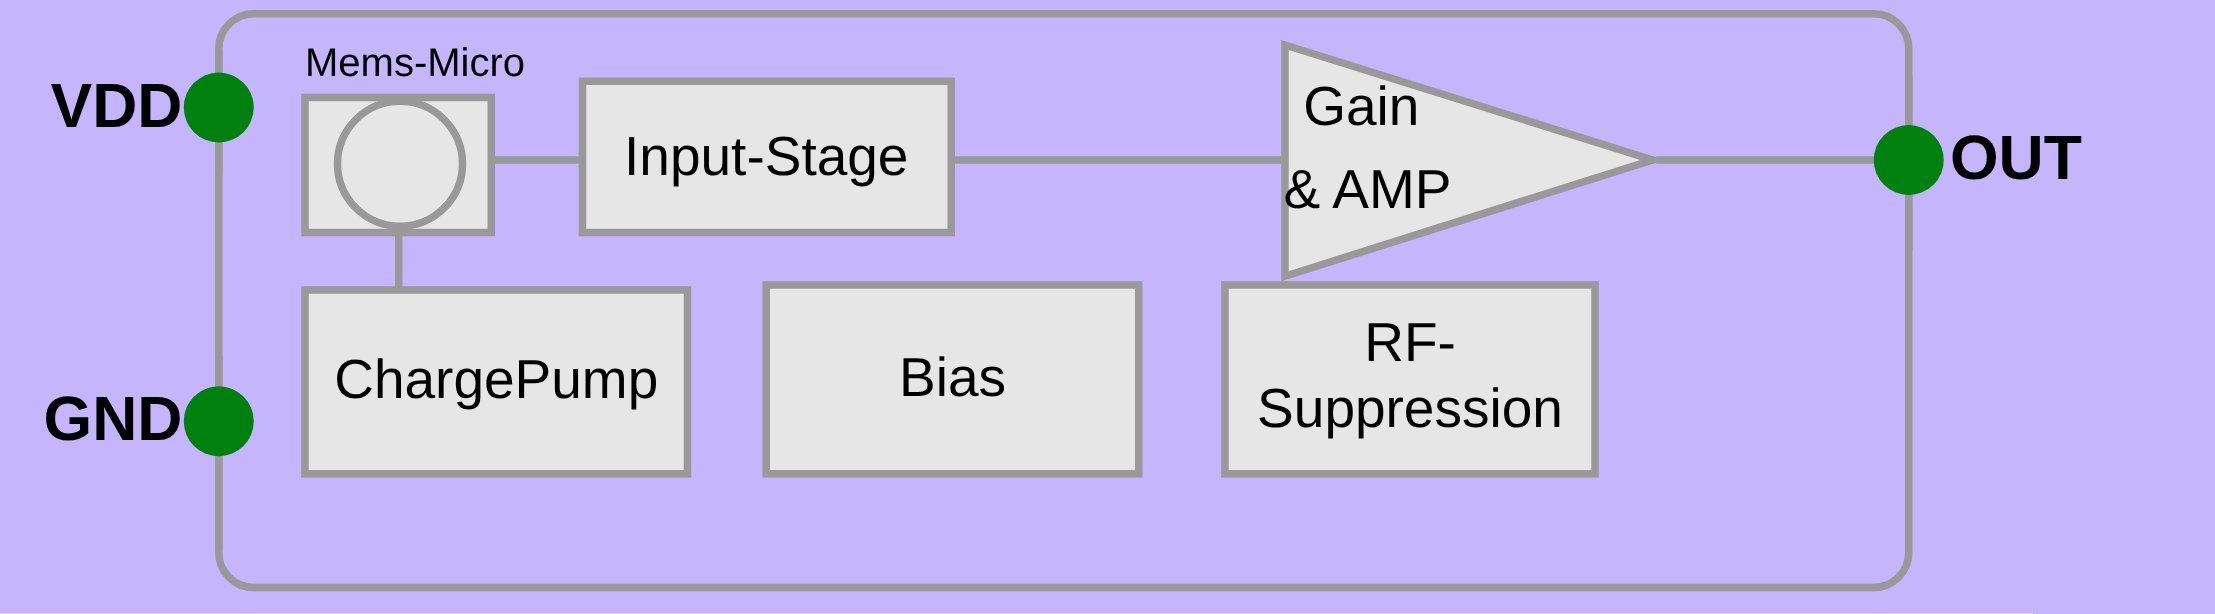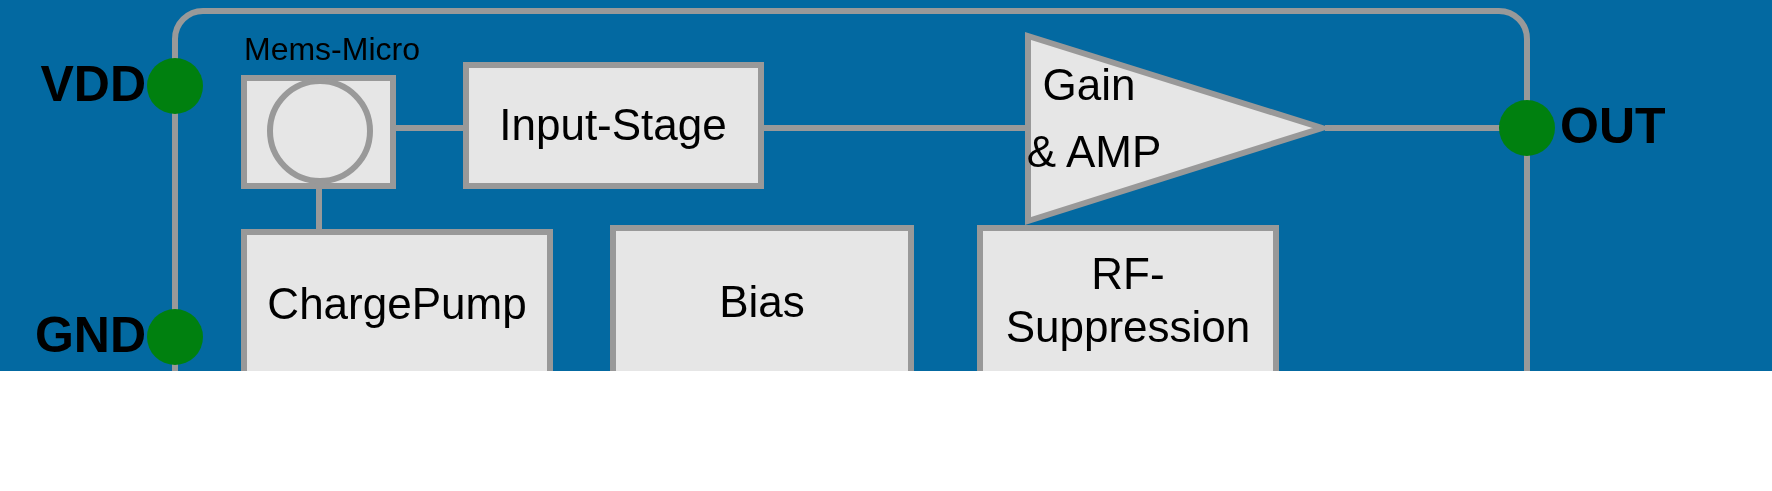--- a/index.html
+++ b/index.html
@@ -6,22 +6,22 @@
     margin: 0;
     padding: 0;
     background: #ffffff;
   }
   body {
     font-family: "Liberation Sans", sans-serif;
   }
   #canvas {
     position: relative;
     width: 1772px;
-    height: 371px;
-    background: #0369a1;
+    height: 491px;
+    background: #c4b5fd;
     overflow: hidden;
   }
   #diagram-svg {
     position: absolute;
     left: 0;
     top: 0;
     width: 1772px;
     height: 491px;
   }
   .blk-stroke { stroke: #999999; stroke-width: 6; fill: #e6e6e6; }

